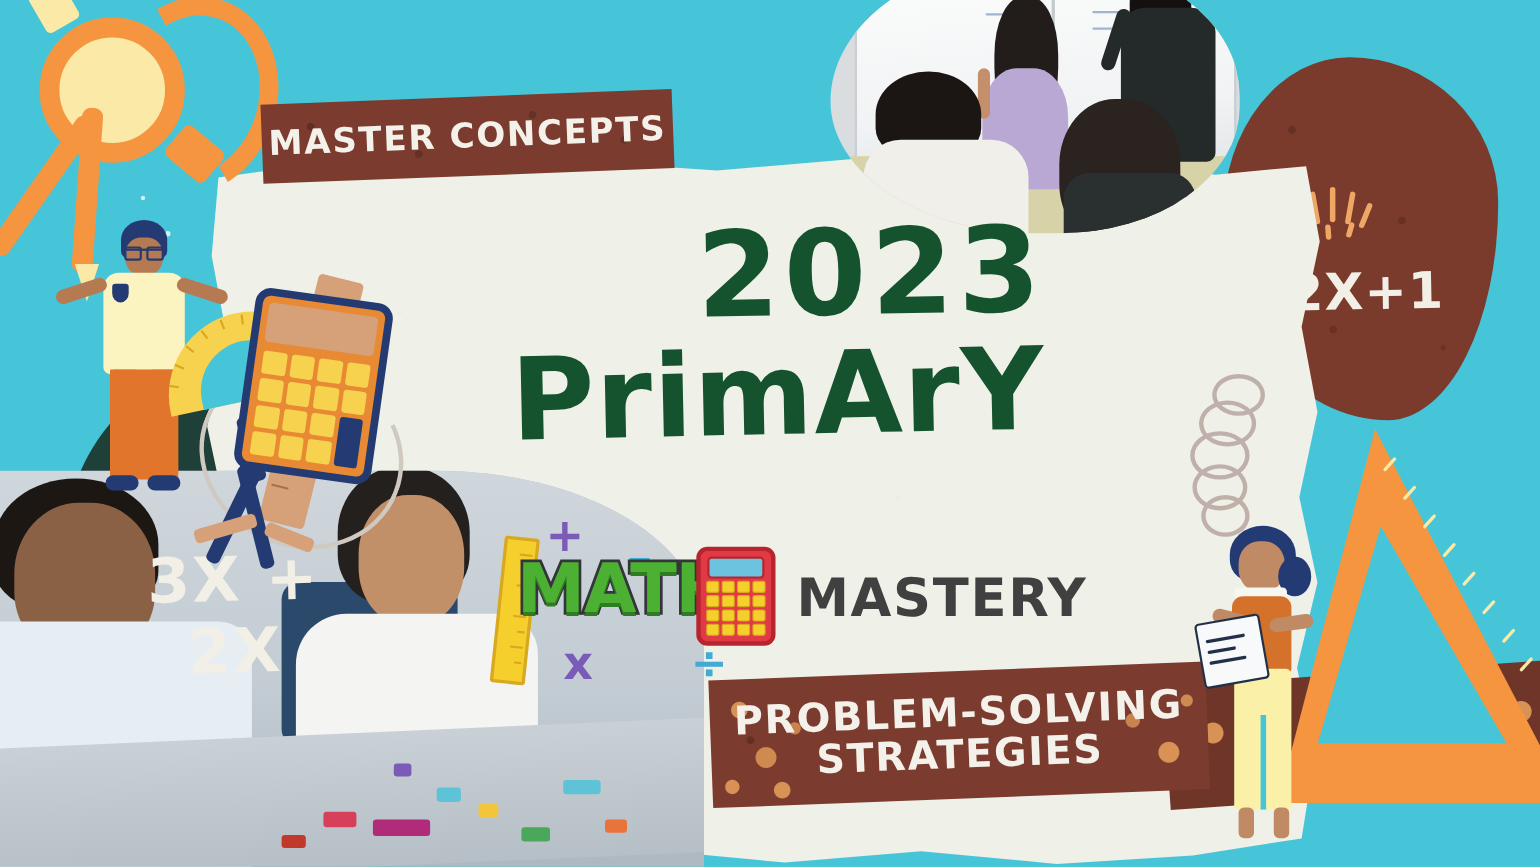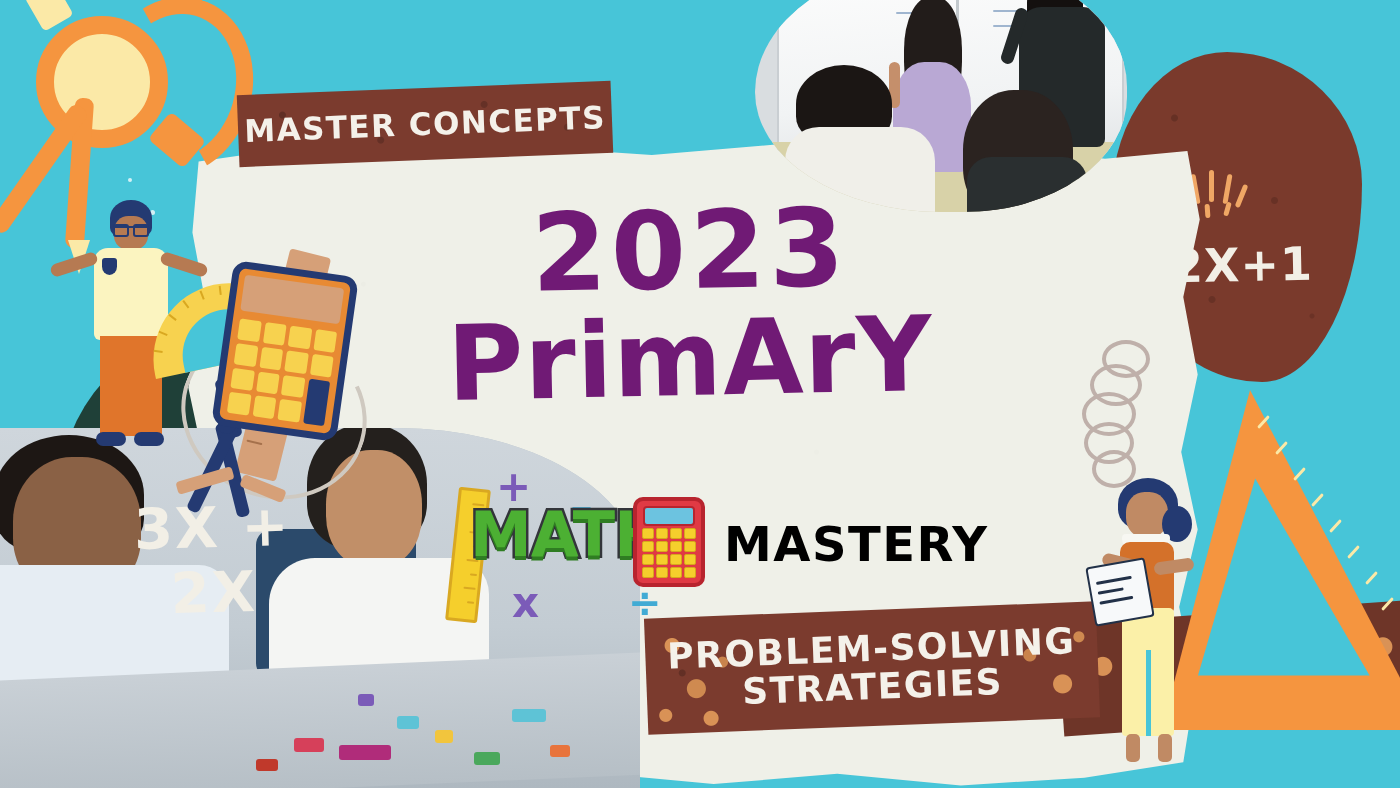--- a/index.html
+++ b/index.html
@@ -174,33 +174,33 @@
   .lg-e{color:#f08a24;}
   .lg-du{color:#2f6fb8;}
   .lg-front{color:#2f6fb8;}
   .lg-dots{color:#f08a24;letter-spacing:1px;font-size:18px;}
   .logo-sub{font-size:11px;font-weight:700;color:#f08a24;letter-spacing:.3px;margin-top:2px;
     font-family:"DejaVu Sans", sans-serif;}
   .bulb{position:absolute;left:12px;top:22px;width:14px;height:12px;}
   .bulb i{display:block;background:#9aa0a6;border-radius:2px;margin:1px auto;}
 
   
-  .title-wrap{position:absolute;left:430px;top:200px;width:520px;text-align:center;color:#701a75;}
+  .title-wrap{position:absolute;left:430px;top:200px;width:520px;text-align:right;color:#14532d;}
   .t-year{font-size:108px;font-weight:700;line-height:.95;letter-spacing:4px;
     font-family:"DejaVu Sans", sans-serif;transform:rotate(-1deg);}
   .t-primary{font-size:104px;font-weight:700;line-height:1;letter-spacing:1px;margin-top:4px;
     font-family:"DejaVu Sans", sans-serif;transform:rotate(-1.2deg);}
   .row-math{position:absolute;left:470px;top:498px;display:flex;align-items:center;gap:10px;}
   .math-word{
     font-size:62px;font-weight:700;letter-spacing:-1px;color:#4cb033;
     font-family:"DejaVu Sans", sans-serif;
     -webkit-text-stroke:5px #33353a;paint-order:stroke fill;
     text-shadow:0 4px 0 #2f7d22;
   }
-  .mastery{font-size:48px;font-weight:700;letter-spacing:1.5px;color:#000000;
+  .mastery{font-size:48px;font-weight:700;letter-spacing:1.5px;color:#404040;
     font-family:"DejaVu Sans", sans-serif;margin-left:12px;}
 
   
   .sym{position:absolute;font-weight:700;font-family:"DejaVu Sans", sans-serif;}
   .sym-plus{left:496px;top:462px;font-size:42px;color:#7b5bb8;}
   .sym-minus{left:570px;top:480px;font-size:46px;color:#41abd4;}
   .sym-times{left:512px;top:578px;font-size:42px;color:#7b5bb8;}
   .sym-div{left:628px;top:580px;font-size:40px;color:#41abd4;}
 
   

